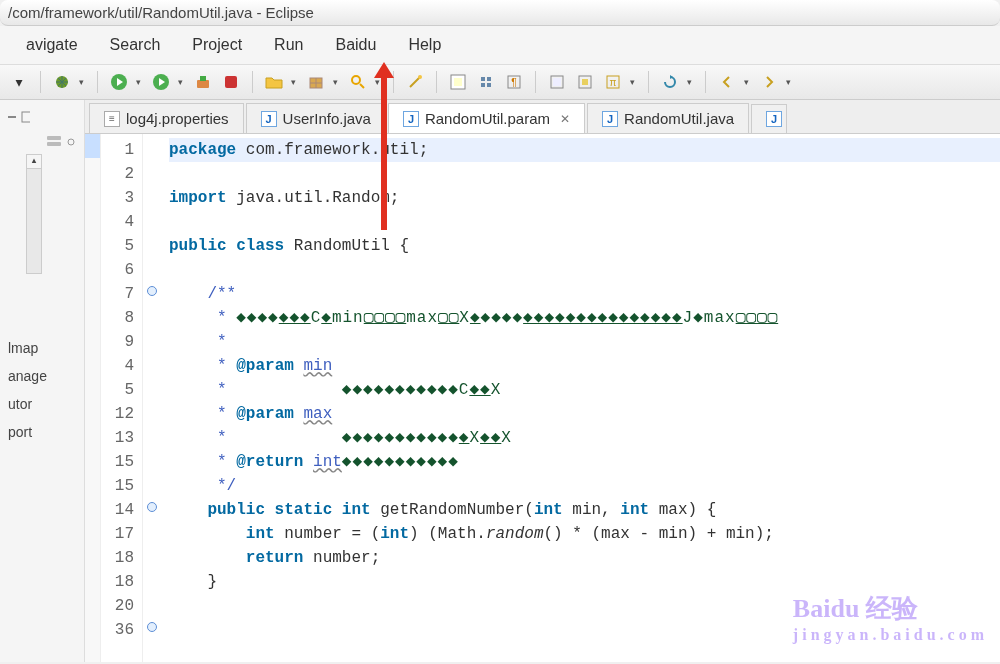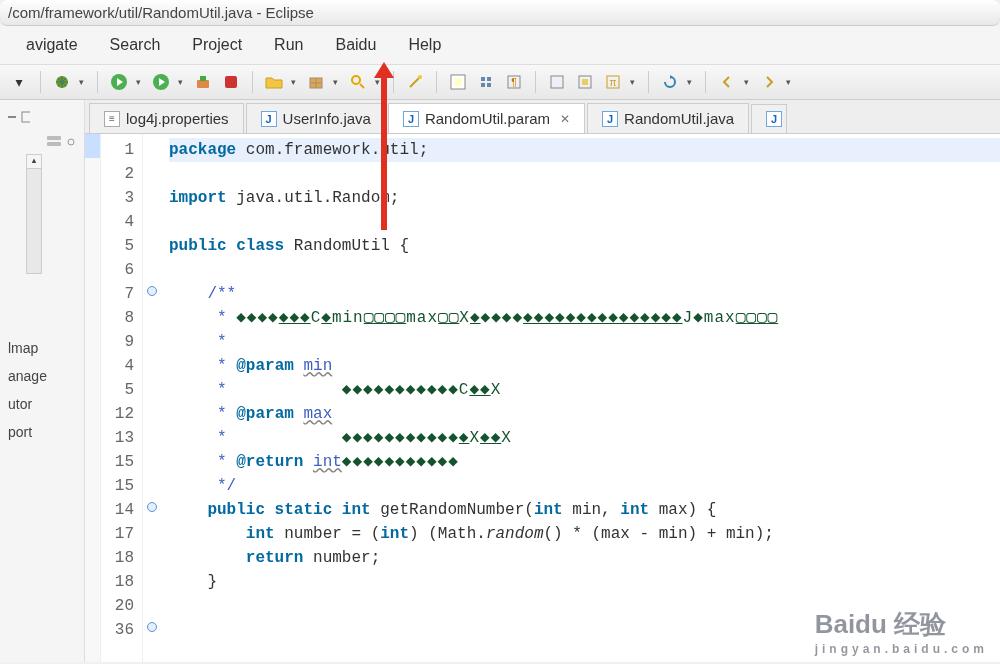--- a/index.html
+++ b/index.html
@@ -123,25 +123,25 @@
   .docund { color:#3f5fbf; text-decoration: underline wavy #888; }
   .garble { color:#14532d; letter-spacing:1px; }
   .hl-line { background:#e8f0fe; display:inline-block; width:100%; }
   .arrow-annotation {
     position:absolute;
     left:369px; top:60px;
     pointer-events:none;
   }
   .arrow-annotation svg { display:block; }
   .watermark {
-    position:absolute; right:12px; bottom:8px;
-    color:#0f172a; font-size:26px; font-weight:bold; opacity:0.45;
-    font-family:Liberation Sans, sans-serif;
-  }
-  .watermark small { display:block; font-size:12px; letter-spacing:4px;}
+    position:absolute; right:12px; bottom:20px;
+    color:#8b5cf6; font-size:26px; font-weight:bold; opacity:0.45;
+    font-family:Liberation Serif, serif;
+  }
+  .watermark small { display:block; font-size:16px; letter-spacing:4px;}
   .jicon {
     width:16px;height:16px;display:inline-flex;align-items:center;justify-content:center;
     background:#fff;border:1px solid #6ea6e0;color:#1565c0;font-size:11px;font-weight:bold;
   }
   .picon {
     width:16px;height:16px;display:inline-flex;align-items:center;justify-content:center;
     background:#fff;border:1px solid #aaa;color:#666;font-size:10px;
   }
 </style>
 </head>

